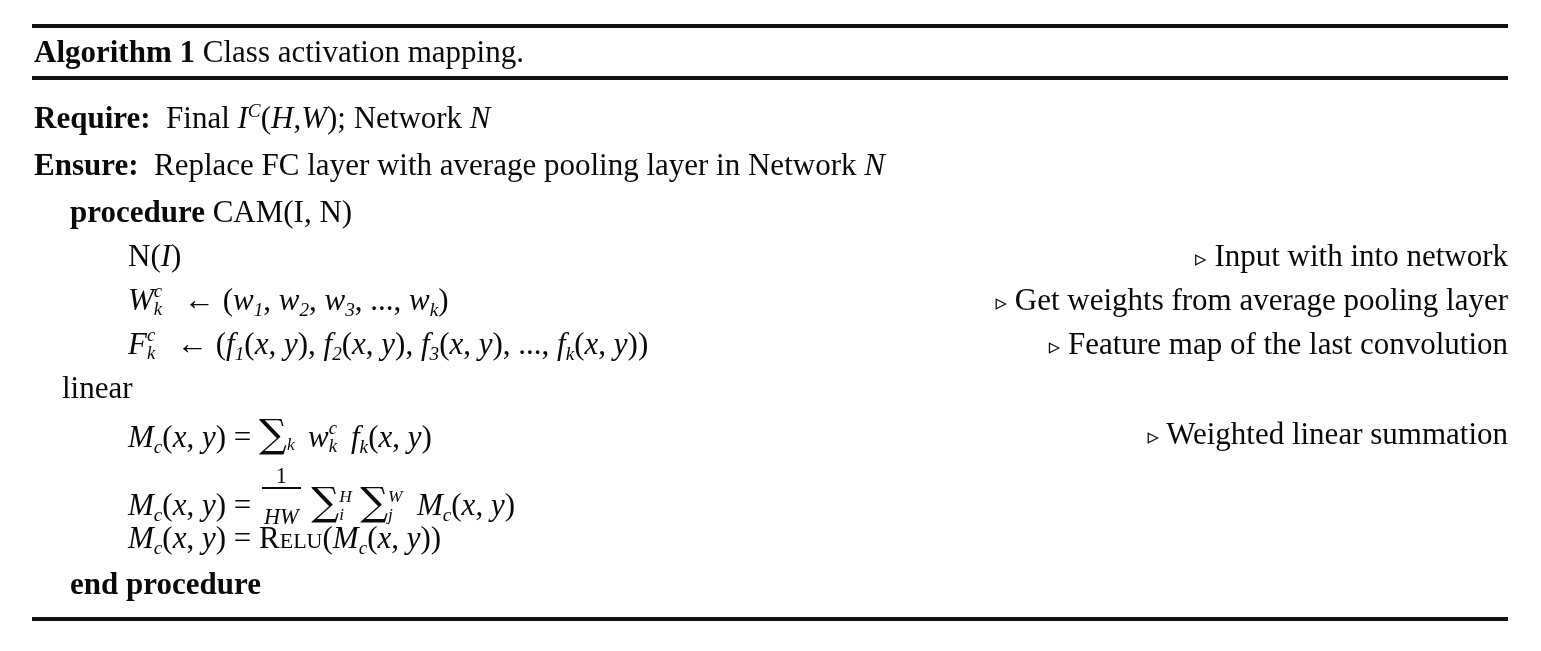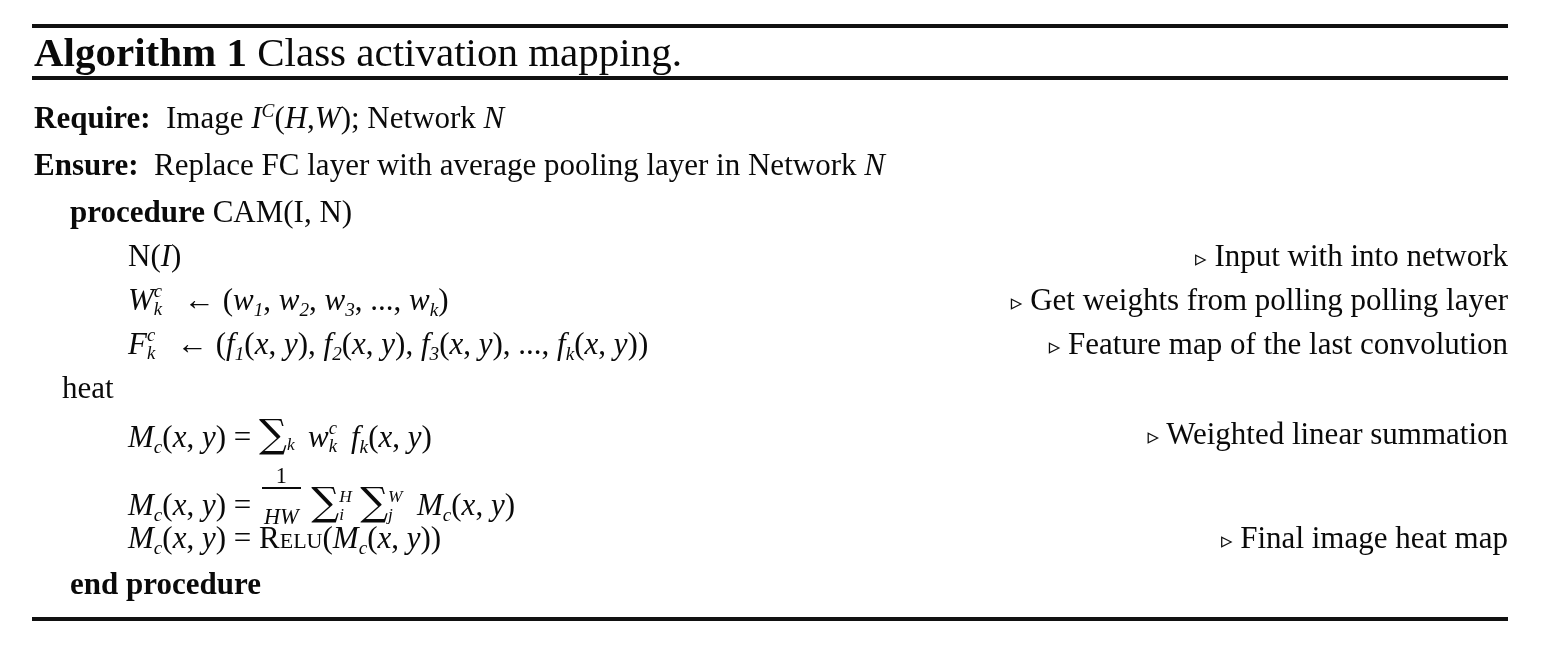--- a/index.html
+++ b/index.html
@@ -33,21 +33,21 @@
   }
   .rule-top    { top: 24px;  height: 4px; }
   .rule-mid    { top: 76px;  height: 4px; }
   .rule-bottom { top: 617px; height: 4px; }
 
   
   #algorithm-caption {
     position: absolute;
     left: 2px;
     top: 31px;
-    font-size: 41px;
+    font-size: 31px;
     line-height: 42px;
     white-space: nowrap;
   }
   #algorithm-caption .kw { font-weight: bold; }
 
   
   .line {
     position: absolute;
     left: 0;
     width: 1476px;
@@ -180,21 +180,21 @@
 
   <div id="algorithm-caption">
     <span class="kw">Algorithm 1</span>
     <span>Class activation mapping.</span>
   </div>
 
   <div class="rule rule-mid"></div>
 
   <div class="line row-require">
     <span class="code ind0">
-      <span class="kw">Require:</span><span>&nbsp; </span><span>Image </span><span class="ital">I</span><span class="sup">C</span><span>(</span><span class="ital">H</span><span>,</span><span class="ital">W</span><span>); Network </span><span class="ital">N</span>
+      <span class="kw">Require:</span><span>&nbsp; </span><span>Final </span><span class="ital">I</span><span class="sup">C</span><span>(</span><span class="ital">H</span><span>,</span><span class="ital">W</span><span>); Network </span><span class="ital">N</span>
     </span>
   </div>
 
   <div class="line row-proc">
     <span class="code ind1">
       <span class="kw">procedure</span>
       <span>CAM(I, N)</span>
     </span>
   </div>
 
@@ -213,36 +213,36 @@
       <span>Input with into network</span>
     </span>
   </div>
 
   <div class="line row-w">
     <span class="code ind3">
       <span class="ital">W</span><span class="supsub"><span class="s-up">c</span><span class="s-dn">k</span></span><span> ← </span><span>(</span><span class="ital">w</span><span class="sub">1</span><span>, </span><span class="ital">w</span><span class="sub">2</span><span>, </span><span class="ital">w</span><span class="sub">3</span><span>, ..., </span><span class="ital">w</span><span class="sub">k</span><span>)</span>
     </span>
     <span class="comment">
       <span class="tri">▹</span>
-      <span>Get weights from polling polling layer</span>
+      <span>Get weights from average pooling layer</span>
     </span>
   </div>
 
   <div class="line row-f">
     <span class="code ind3">
       <span class="ital">F</span><span class="supsub"><span class="s-up">c</span><span class="s-dn">k</span></span><span> ← </span><span>(</span><span class="ital">f</span><span class="sub">1</span><span>(</span><span class="ital">x</span><span>, </span><span class="ital">y</span><span>)</span><span>, </span><span class="ital">f</span><span class="sub">2</span><span>(</span><span class="ital">x</span><span>, </span><span class="ital">y</span><span>)</span><span>, </span><span class="ital">f</span><span class="sub">3</span><span>(</span><span class="ital">x</span><span>, </span><span class="ital">y</span><span>)</span><span>, ..., </span><span class="ital">f</span><span class="sub">k</span><span>(</span><span class="ital">x</span><span>, </span><span class="ital">y</span><span>)</span><span>)</span>
     </span>
     <span class="comment">
       <span class="tri">▹</span>
       <span>Feature map of the last convolution</span>
     </span>
   </div>
 
   <div class="line row-layer">
-    <span class="code ind2">heat</span>
+    <span class="code ind2">linear</span>
   </div>
 
   <div class="line row-m1">
     <span class="code ind3">
       <span class="ital">M</span><span class="sub">c</span><span>(</span><span class="ital">x</span><span>, </span><span class="ital">y</span><span>)</span><span> = </span><span class="sigma nolimtop"><span class="glyph">∑</span><span class="lim-dn">k</span></span><span class="ital">w</span><span class="supsub"><span class="s-up">c</span><span class="s-dn">k</span></span><span class="ital">f</span><span class="sub">k</span><span>(</span><span class="ital">x</span><span>, </span><span class="ital">y</span><span>)</span>
     </span>
     <span class="comment">
       <span class="tri">▹</span>
       <span>Weighted linear summation</span>
     </span>
@@ -250,24 +250,20 @@
 
   <div class="line row-m2">
     <span class="code ind3">
       <span class="ital">M</span><span class="sub">c</span><span>(</span><span class="ital">x</span><span>, </span><span class="ital">y</span><span>)</span><span> = </span><span class="frac"><span class="num">1</span><span class="den">HW</span></span><span>&nbsp;</span><span class="sigma"><span class="glyph">∑</span><span class="lim-up">H</span><span class="lim-dn">i</span></span><span class="sigma"><span class="glyph">∑</span><span class="lim-up">W</span><span class="lim-dn">j</span></span><span>&nbsp;</span><span class="ital">M</span><span class="sub">c</span><span>(</span><span class="ital">x</span><span>, </span><span class="ital">y</span><span>)</span>
     </span>
   </div>
 
   <div class="line row-m3">
     <span class="code ind3">
       <span class="ital">M</span><span class="sub">c</span><span>(</span><span class="ital">x</span><span>, </span><span class="ital">y</span><span>)</span><span> = </span><span class="smallcaps">Relu</span><span>(</span><span class="ital">M</span><span class="sub">c</span><span>(</span><span class="ital">x</span><span>, </span><span class="ital">y</span><span>)</span><span>)</span>
-    </span>
-    <span class="comment">
-      <span class="tri">▹</span>
-      <span>Final image heat map</span>
     </span>
   </div>
 
   <div class="line row-end">
     <span class="code ind1 kw">end procedure</span>
   </div>
 
   <div class="rule rule-bottom"></div>
 
 </div>

